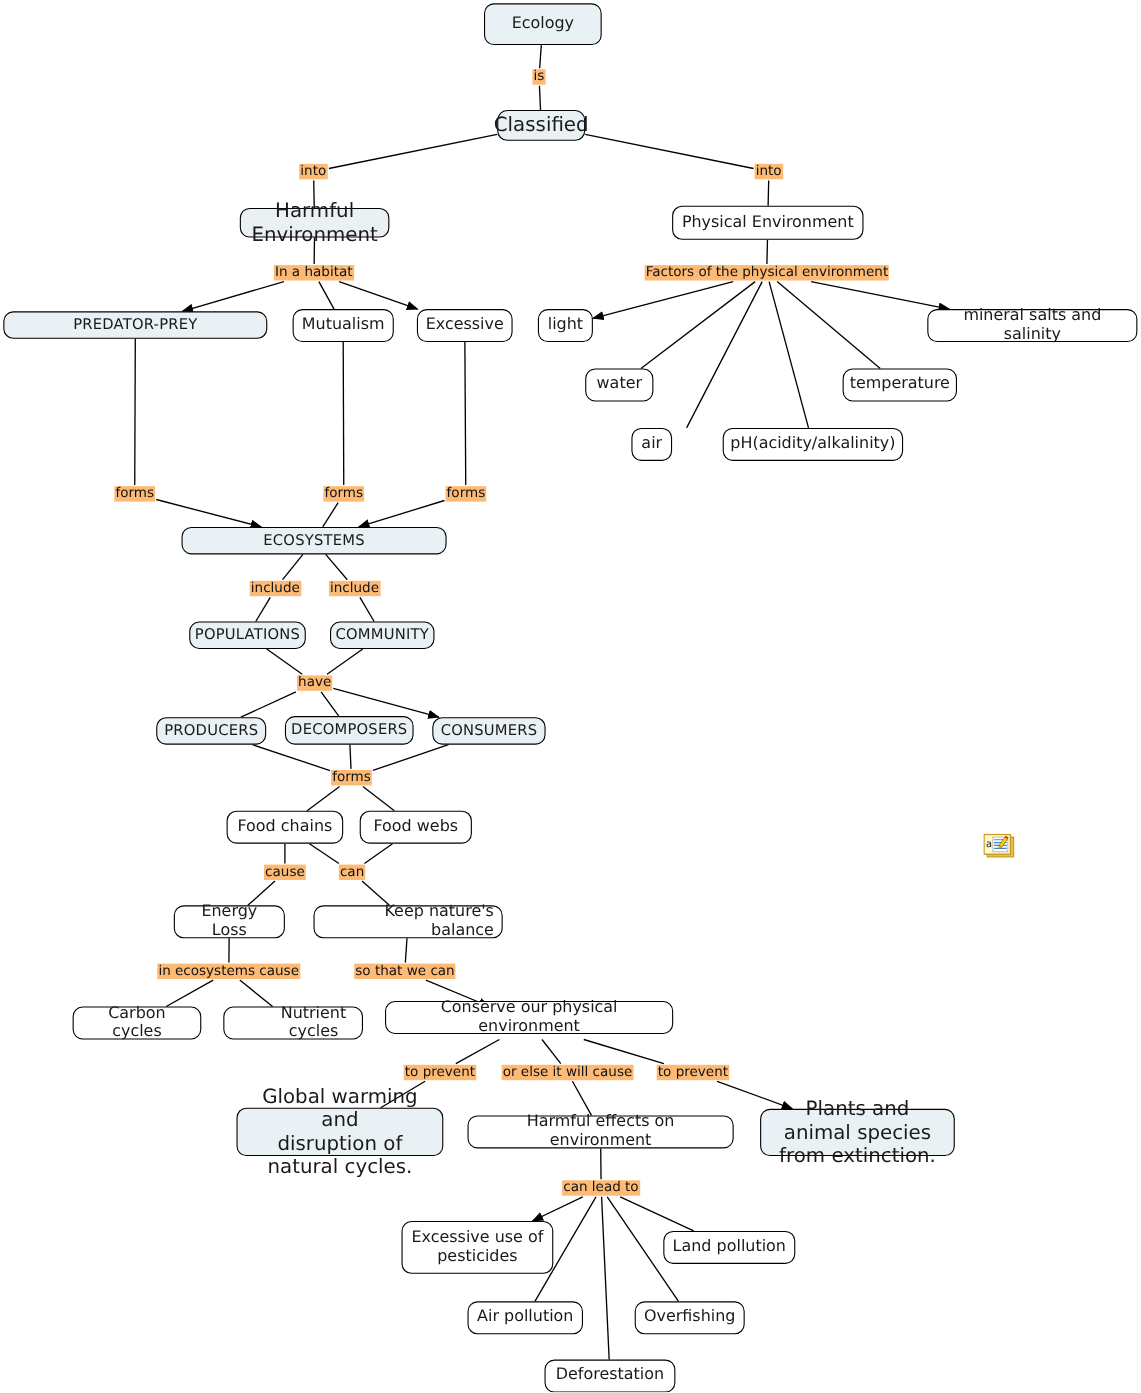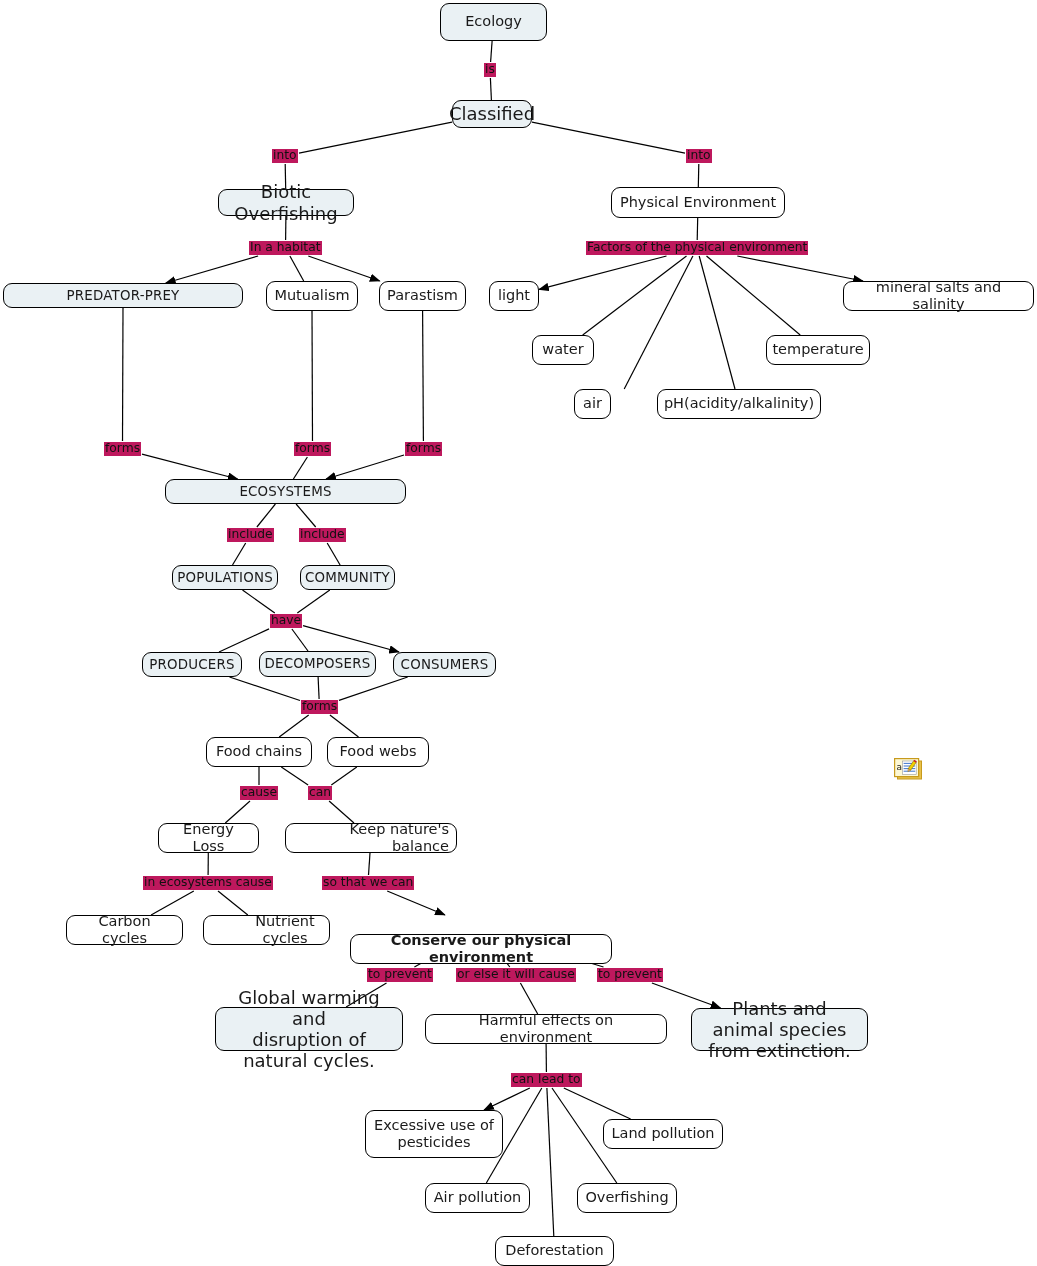--- a/index.html
+++ b/index.html
@@ -50,21 +50,21 @@
     font-size: 18px;
   }
   .node.caps {
     font-size: 13.4px;
     letter-spacing: 0.2px;
   }
   .linklabel {
     position: absolute;
     font-size: 12.3px;
     color: #111111;
-    background: #be185d;
+    background: #fdba74;
     white-space: nowrap;
     z-index: 4;
     padding: 0 1px;
     line-height: 1.1;
   }
   .res-icon {
     position: absolute;
     z-index: 5;
     width: 30px;
     height: 24px;
@@ -140,44 +140,44 @@
         <line x1="541.8" y1="1088.0" x2="486.3" y2="1183.0"></line>
         <line x1="546.9" y1="1088.0" x2="553.8" y2="1236.0"></line>
         <line x1="552.0" y1="1088.0" x2="616.8" y2="1183.0"></line>
         <line x1="563.8" y1="1088.0" x2="630.6" y2="1119.0"></line>
       </g>
   </svg>
 
   <div id="node-layer">
       <div class="node shaded" style="left: 440px; top: 3px; width: 107px; height: 38px;">Ecology</div>
       <div class="node shaded small" style="left: 452px; top: 100px; width: 80px; height: 28px;">Classified</div>
-      <div class="node shaded small" style="left: 218px; top: 189px; width: 136px; height: 27px;">Biotic Overfishing</div>
+      <div class="node shaded small" style="left: 218px; top: 189px; width: 136px; height: 27px;">Harmful Environment</div>
       <div class="node" style="left: 611px; top: 187px; width: 174px; height: 31px;">Physical Environment</div>
       <div class="node shaded caps" style="left: 3px; top: 283px; width: 240px; height: 25px;">PREDATOR-PREY</div>
       <div class="node" style="left: 266px; top: 281px; width: 92px; height: 30px;">Mutualism</div>
-      <div class="node" style="left: 379px; top: 281px; width: 87px; height: 30px;">Parastism</div>
+      <div class="node" style="left: 379px; top: 281px; width: 87px; height: 30px;">Excessive</div>
       <div class="node" style="left: 489px; top: 281px; width: 50px; height: 30px;">light</div>
       <div class="node" style="left: 843px; top: 281px; width: 191px; height: 30px;">mineral salts and salinity</div>
       <div class="node" style="left: 532px; top: 335px; width: 62px; height: 30px;">water</div>
       <div class="node" style="left: 766px; top: 335px; width: 104px; height: 30px;">temperature</div>
       <div class="node" style="left: 574px; top: 389px; width: 37px; height: 30px; text-align: right;">air</div>
       <div class="node" style="left: 657px; top: 389px; width: 164px; height: 30px;">pH(acidity/alkalinity)</div>
       <div class="node shaded caps" style="left: 165px; top: 479px; width: 241px; height: 25px;">ECOSYSTEMS</div>
       <div class="node shaded caps" style="left: 172px; top: 565px; width: 106px; height: 25px;">POPULATIONS</div>
       <div class="node shaded caps" style="left: 300px; top: 565px; width: 95px; height: 25px;">COMMUNITY</div>
       <div class="node shaded caps" style="left: 142px; top: 652px; width: 100px; height: 25px;">PRODUCERS</div>
       <div class="node shaded caps" style="left: 259px; top: 651px; width: 117px; height: 26px;">DECOMPOSERS</div>
       <div class="node shaded caps" style="left: 393px; top: 652px; width: 103px; height: 25px;">CONSUMERS</div>
       <div class="node" style="left: 206px; top: 737px; width: 106px; height: 30px;">Food chains</div>
       <div class="node" style="left: 327px; top: 737px; width: 102px; height: 30px;">Food webs</div>
       <div class="node" style="left: 158px; top: 823px; width: 101px; height: 30px;">Energy Loss</div>
       <div class="node" style="left: 285px; top: 823px; width: 172px; height: 30px; text-align: right;">Keep nature's balance</div>
       <div class="node" style="left: 66px; top: 915px; width: 117px; height: 30px;">Carbon cycles</div>
       <div class="node" style="left: 203px; top: 915px; width: 127px; height: 30px; padding-left: 44px;">Nutrient cycles</div>
-      <div class="node" style="left: 350px; top: 934px; width: 262px; height: 30px; font-weight: bold;">Conserve our physical environment</div>
+      <div class="node" style="left: 350px; top: 910px; width: 262px; height: 30px;">Conserve our physical environment</div>
       <div class="node shaded small" style="left: 215px; top: 1007px; width: 188px; height: 44px;">Global warming and
 disruption of natural cycles.</div>
       <div class="node" style="left: 425px; top: 1014px; width: 242px; height: 30px;">Harmful effects on environment</div>
       <div class="node shaded small" style="left: 691px; top: 1008px; width: 177px; height: 43px;">Plants and animal species
 from extinction.</div>
       <div class="node" style="left: 365px; top: 1110px; width: 138px; height: 48px;">Excessive use of
 pesticides</div>
       <div class="node" style="left: 603px; top: 1119px; width: 120px; height: 30px;">Land pollution</div>
       <div class="node" style="left: 425px; top: 1183px; width: 105px; height: 30px;">Air pollution</div>
       <div class="node" style="left: 577px; top: 1183px; width: 100px; height: 30px;">Overfishing</div>

